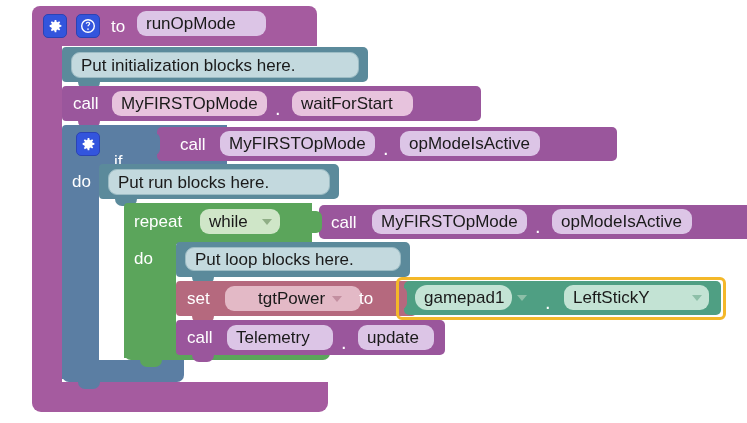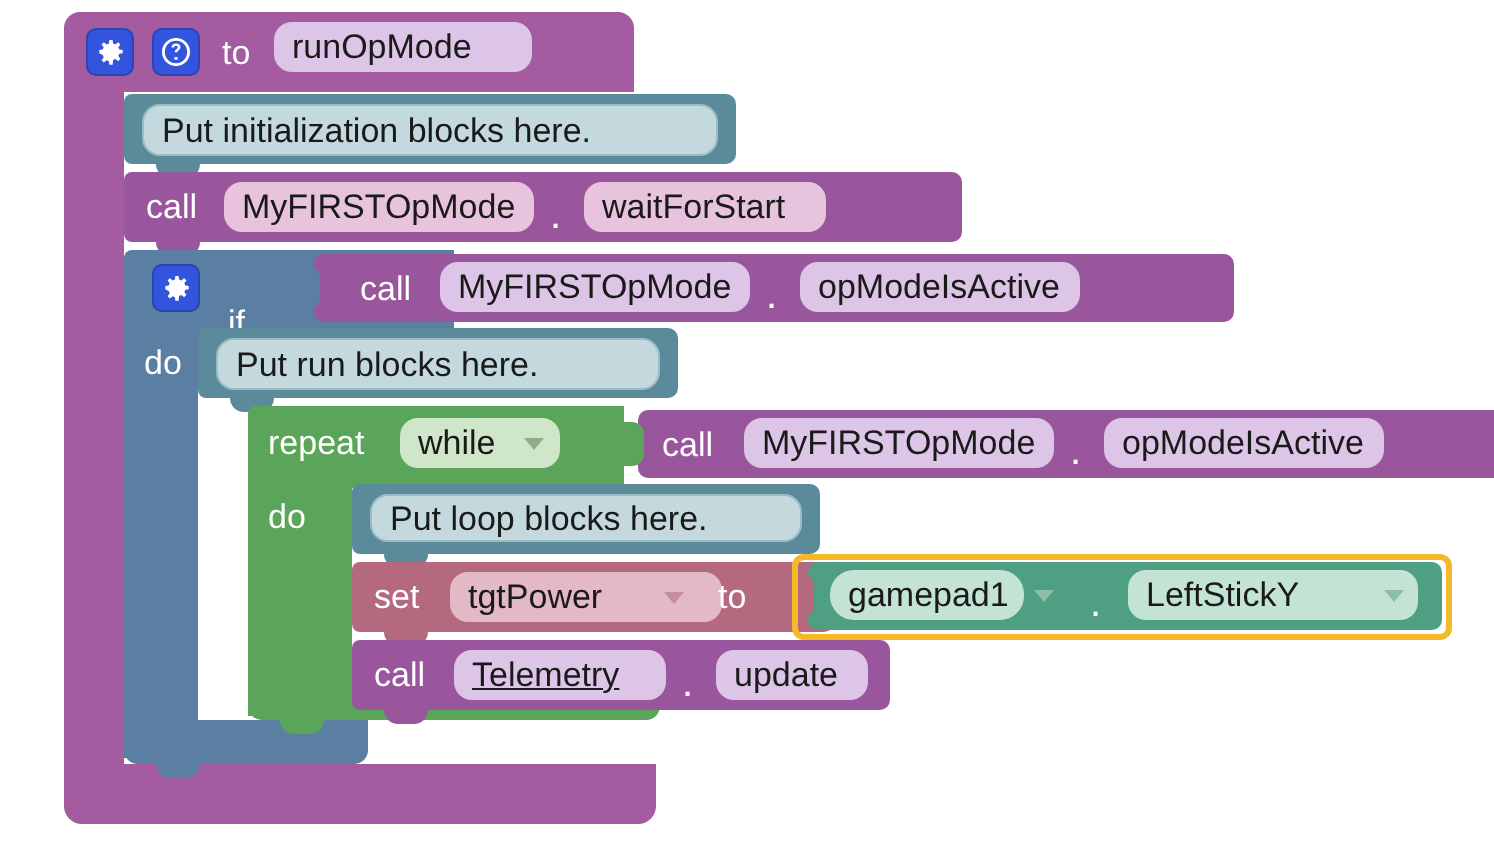--- a/index.html
+++ b/index.html
@@ -190,21 +190,21 @@
 
   <div class="blk c-ghost" style="left:152px;top:242px;width:234px;height:35px;border-radius:4px 5px 5px 4px;"></div>
   <div class="notch c-ghost" style="left:168px;top:277px;"></div>
   <div class="field f-ghost" style="left:161px;top:247px;width:216px;height:24px;">
     <span>Put loop blocks here.</span>
   </div>
 
   <div class="blk c-set" style="left:152px;top:281px;width:241px;height:35px;border-radius:4px 5px 5px 4px;"></div>
   <div class="notch c-set" style="left:168px;top:316px;"></div>
   <div class="kw" style="left:163px;top:290px;">set</div>
-  <div class="field f-rose" style="left:201px;top:286px;width:136px;height:25px;">
+  <div class="field f-rose" style="left:201px;top:286px;width:136px;height:25px;padding-left:24px;">
     <span>tgtPower</span>
   </div>
   <div class="tri rose" style="left:308px;top:296px;"></div>
   <div class="kw" style="left:335px;top:290px;">to</div>
 
   <div class="blk c-gp" style="left:380px;top:281px;width:317px;height:34px;border-radius:5px;"></div>
   <div class="socket c-set" style="left:373px;top:287px;"></div>
   <div class="field f-gp" style="left:391px;top:285px;width:97px;height:25px;border-radius:12px;">
     <span>gamepad1</span>
   </div>
@@ -212,21 +212,21 @@
   <div class="dot" style="left:521px;top:294px;">.</div>
   <div class="field f-gp" style="left:540px;top:285px;width:145px;height:25px;">
     <span>LeftStickY</span>
   </div>
   <div class="tri gp" style="left:668px;top:295px;"></div>
   <div class="sel" style="left:372px;top:277px;width:330px;height:43px;"></div>
 
   <div class="blk c-call" style="left:152px;top:320px;width:269px;height:35px;border-radius:4px 5px 5px 4px;"></div>
   <div class="notch c-call" style="left:168px;top:355px;"></div>
   <div class="kw" style="left:163px;top:329px;">call</div>
-  <div class="field f-lav" style="left:203px;top:325px;width:106px;height:25px;text-decoration:underline;">
+  <div class="field f-lav" style="left:203px;top:325px;width:106px;height:25px;">
     <span>Telemetry</span>
   </div>
   <div class="dot" style="left:317px;top:334px;">.</div>
   <div class="field f-lav" style="left:334px;top:325px;width:76px;height:25px;">
     <span>update</span>
   </div>
 
 </div>
 
 </body></html>

